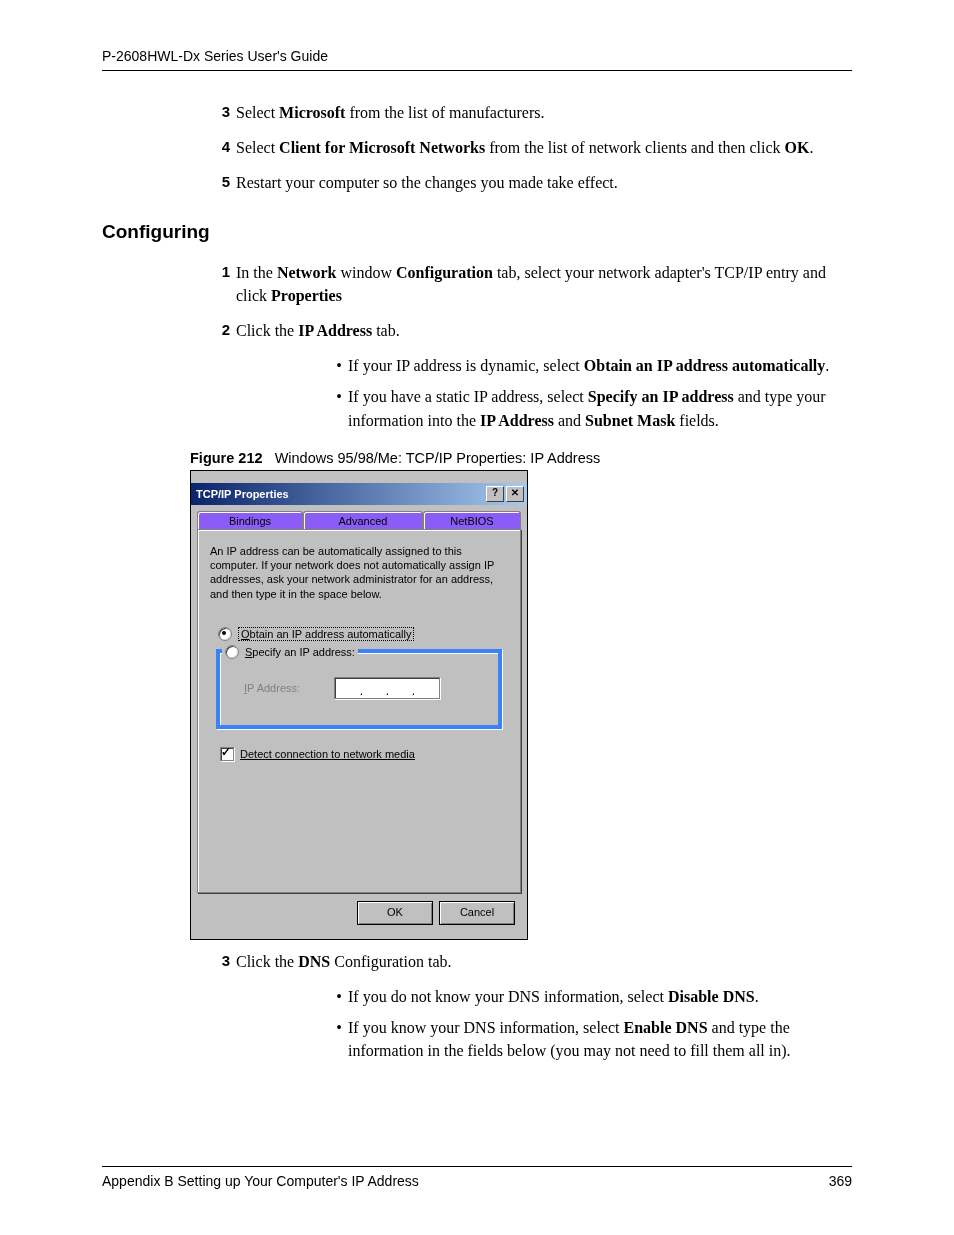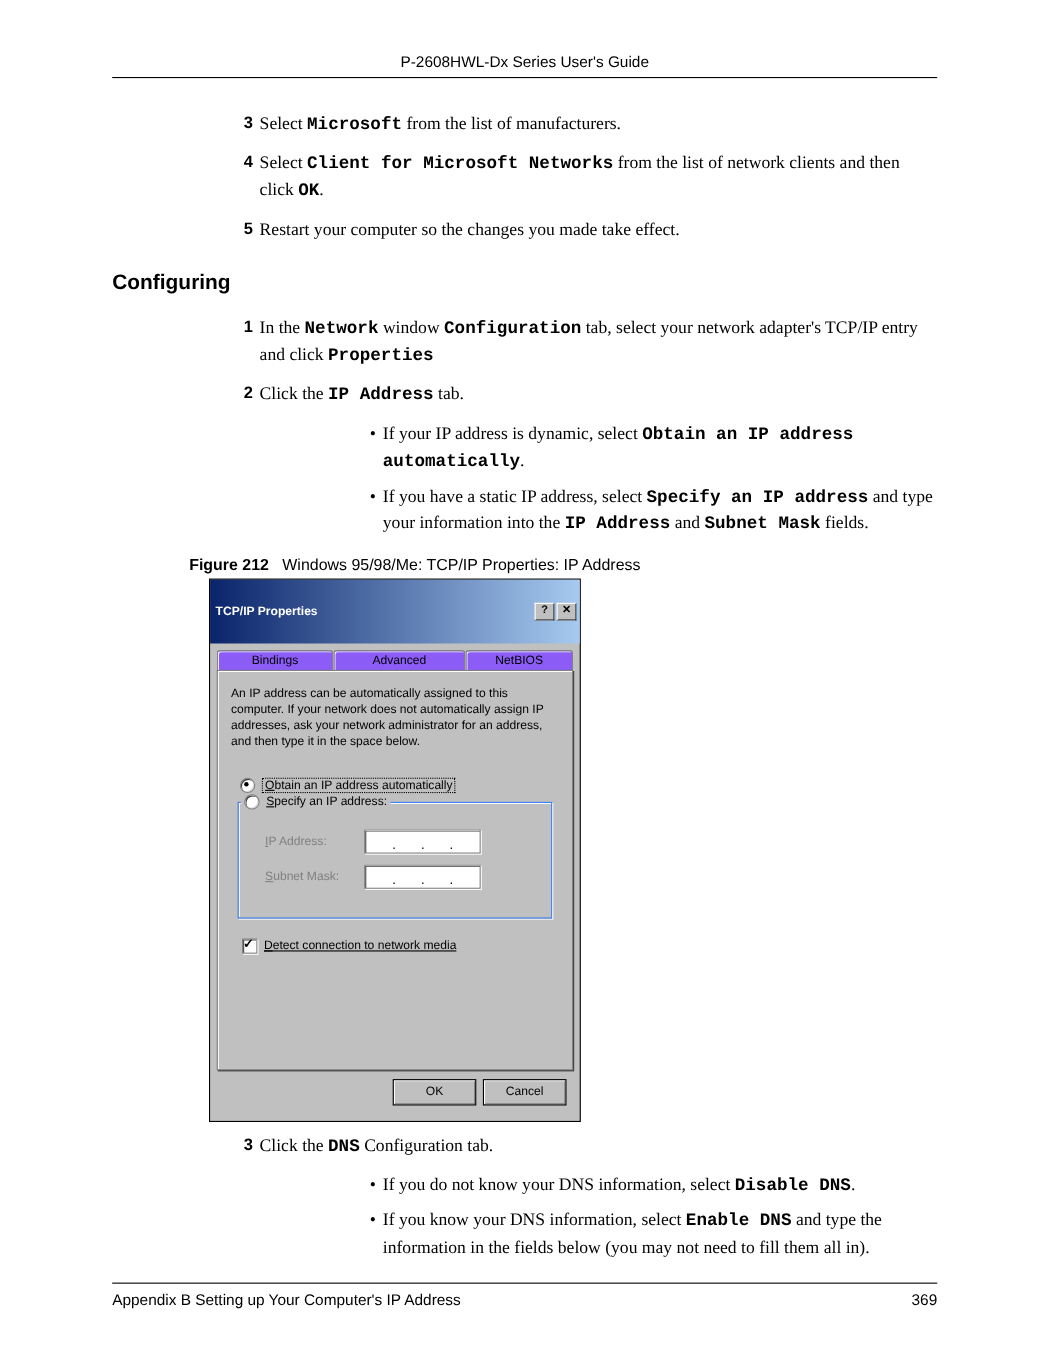--- a/index.html
+++ b/index.html
@@ -12,21 +12,21 @@
     width: 954px;
   }
   .page {
     padding: 48px 102px 40px 102px;
     box-sizing: border-box;
     width: 954px;
     min-height: 1235px;
     position: relative;
   }
   .header-area {
-    text-align: center;
+    text-align: left;
     font-family: Arial, Helvetica, sans-serif;
     font-size: 14px;
     margin-bottom: 6px;
   }
   .hr {
     border: none;
     border-top: 1.5px solid #000;
     margin: 0 0 30px 0;
   }
   .ol {
@@ -43,21 +43,21 @@
     font-weight: bold;
     font-size: 15px;
     width: 18px;
     flex-shrink: 0;
     text-align: right;
     margin-right: 6px;
   }
   .ol .txt {
     flex: 1;
   }
-  .bold { font-weight: bold; font-family: Liberation Mono, monospace; }
+  .bold { font-weight: bold; }
   h2.section {
     font-family: Arial, Helvetica, sans-serif;
     font-weight: bold;
     font-size: 19px;
     margin: 26px 0 18px 0;
   }
   .bullets {
     margin: 6px 0 12px 0;
     padding-left: 228px;
   }
@@ -69,40 +69,41 @@
   .bullets .dot {
     width: 18px;
     flex-shrink: 0;
     text-align: center;
     font-size: 16px;
   }
   .bullets .btxt { flex: 1; }
   .figcap {
     font-family: Arial, Helvetica, sans-serif;
     font-size: 14.5px;
-    margin: 18px 0 4px 70px;
+    margin: 18px 0 4px 88px;
   }
   .figcap .figb { font-weight: bold; }
 
   
   .dlg-wrap {
     margin-left: 88px;
     width: 336px;
     border: 1px solid #000;
     background: #c0c0c0;
     font-family: "MS Sans Serif", Tahoma, Arial, sans-serif;
     font-size: 11px;
   }
   .titlebar {
     background: linear-gradient(to right, #0a246a, #a6caf0);
     color: #fff;
     display: flex;
     align-items: center;
-    padding: 20px 3px;
+    padding: 2px 3px;
     height: 18px;
+    margin-top: 12px;
   }
   .titlebar .tlabel {
     font-weight: bold;
     font-size: 11px;
     flex: 1;
     padding-left: 2px;
   }
   .winbtn {
     width: 16px;
     height: 14px;
@@ -176,21 +177,21 @@
     background: #000;
     border-radius: 50%;
     position: absolute;
     top: 3px; left: 3px;
   }
   .focusbox {
     border: 1px dotted #000;
     padding: 0 2px;
   }
   .groupbox {
-    border: 1px solid #3b82f6;
+    border: 4px solid #3b82f6;
     box-shadow: 1px 1px 0 #fff, inset 1px 1px 0 #fff;
     margin: 2px 6px 10px 6px;
     padding: 14px 10px 16px 10px;
     position: relative;
   }
   .groupbox .legend {
     position: absolute;
     top: -8px;
     left: 2px;
     background: #c0c0c0;
@@ -379,29 +380,20 @@
           </div>
           <div class="field-row">
             <div class="field-label"><span class="u">I</span><span>P Address:</span></div>
             <div class="ipfield">
               <div class="ipseg"></div>
               <div class="ipseg"></div>
               <div class="ipseg"></div>
               <div class="ipseg"></div>
             </div>
           </div>
-          <div class="field-row">
-            <div class="field-label"><span class="u">S</span><span>ubnet Mask:</span></div>
-            <div class="ipfield">
-              <div class="ipseg"></div>
-              <div class="ipseg"></div>
-              <div class="ipseg"></div>
-              <div class="ipseg"></div>
-            </div>
-          </div>
         </div>
 
         <div class="check-row">
           <div class="checkbox checked"></div>
           <span><span class="u">D</span><span>etect connection to network media</span></span>
         </div>
       </div>
       <div class="btnrow">
         <div class="btn95">OK</div>
         <div class="btn95">Cancel</div>

